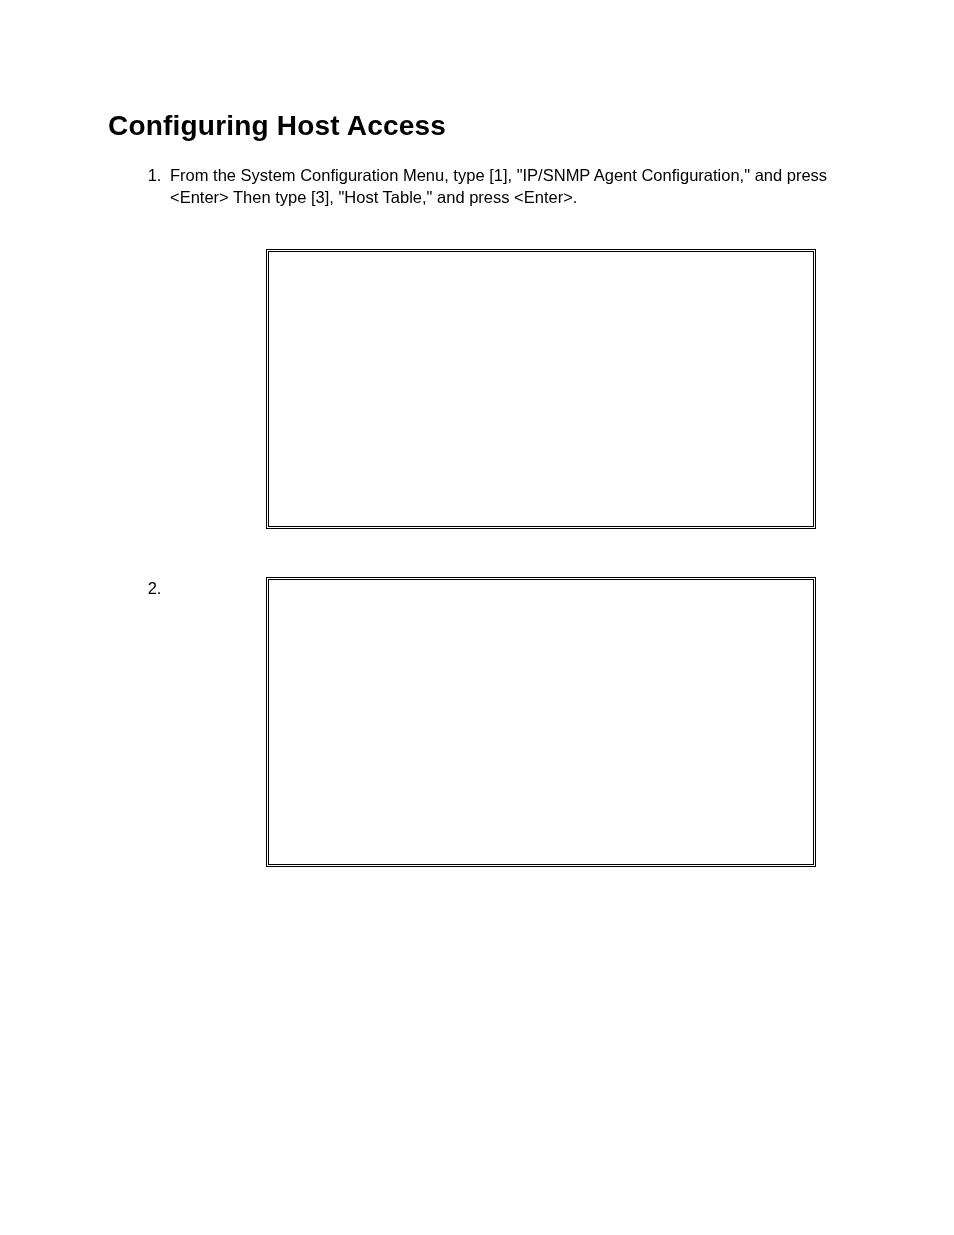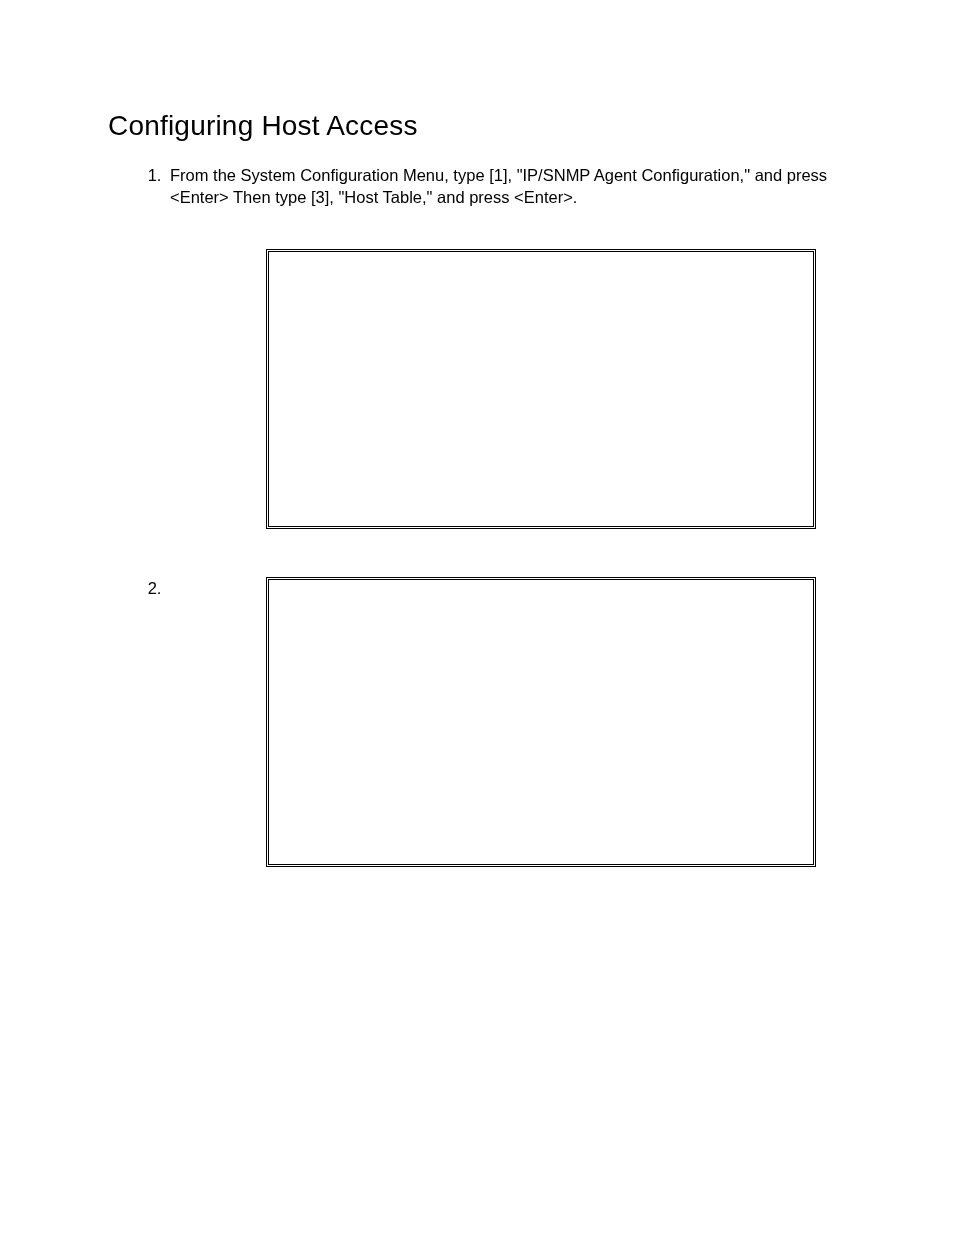--- a/index.html
+++ b/index.html
@@ -10,21 +10,21 @@
       background: #ffffff;
       font-family: Arial, Helvetica, sans-serif;
       color: #000;
     }
     .page {
       box-sizing: border-box;
       padding: 110px 108px 0 108px;
     }
     h1.title {
       font-size: 28px;
-      font-weight: 400;
+      font-weight: 700;
       margin: 0 0 22px 0;
       letter-spacing: 0.2px;
     }
     p.intro {
       font-size: 16.5px;
       line-height: 1.35;
       margin: 0 0 26px 0;
     }
     ol.steps {
       margin: 0;

